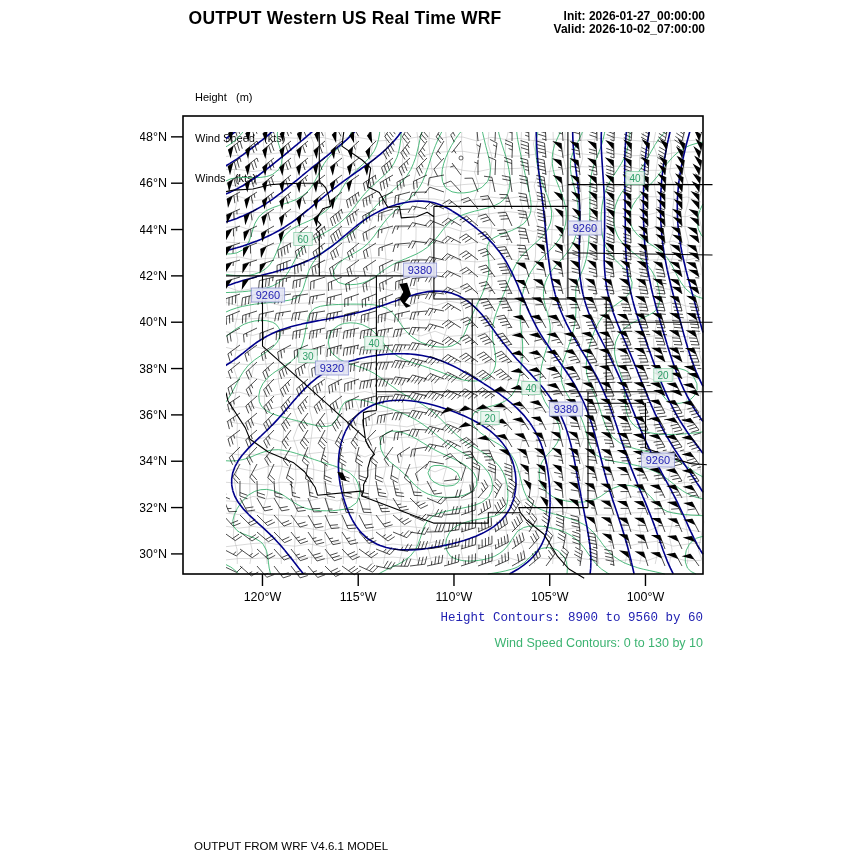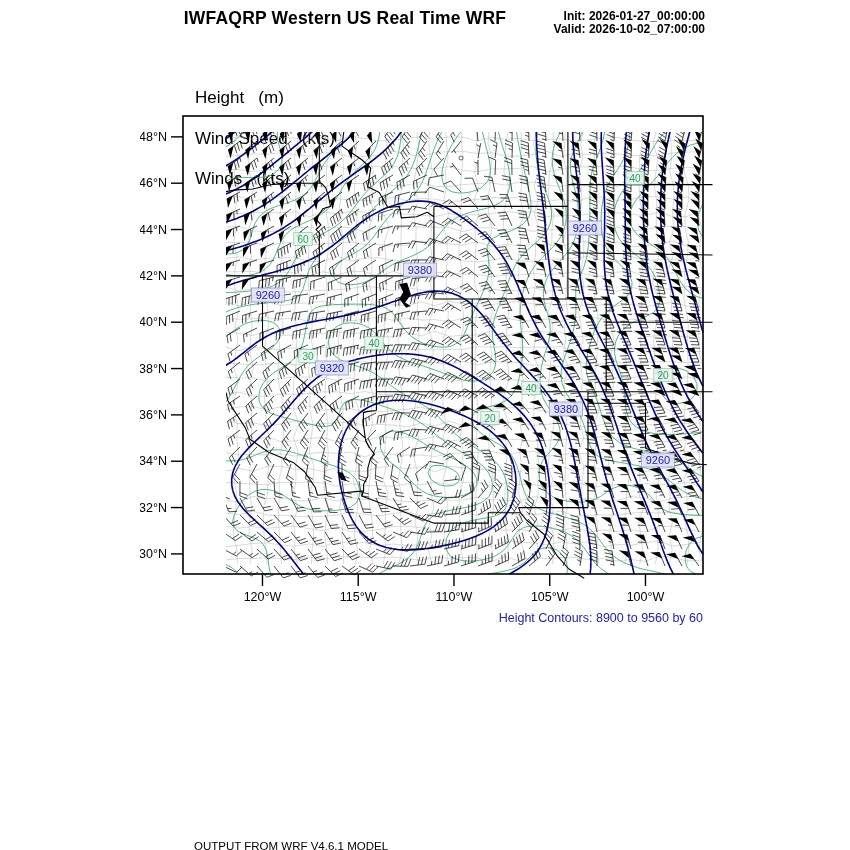--- a/index.html
+++ b/index.html
@@ -1,31 +1,31 @@
 <!DOCTYPE html>
 <html><head>
 <meta charset="utf-8">
 <style>
   html,body{margin:0;padding:0;background:#fff;}
   body{width:850px;height:850px;position:relative;font-family:"Liberation Sans",sans-serif;color:#000;overflow:hidden;}
   .abs{position:absolute;}
   #title{top:8px;left:0;width:690px;text-align:center;font-size:17.5px;font-weight:bold;letter-spacing:0.2px;}
   #initblock{top:10px;right:145px;text-align:right;font-size:12px;font-weight:bold;line-height:13px;}
-  #legend{top:64px;left:195px;font-size:17px;line-height:13.5px;white-space:pre;}
+  #legend{top:64px;left:195px;font-size:11px;line-height:13.5px;white-space:pre;}
   #mapwrap{left:140px;top:100px;width:600px;height:520px;}
   svg{font-family:"Liberation Sans",sans-serif;}
   #continfo{top:606px;right:147px;text-align:right;font-size:12.5px;line-height:25px;}
-  #continfo .hline{color:#2222b2;}
+  #continfo .hline{color:#2222b2;font-family:Liberation Mono, monospace;}
   #continfo .wline{color:#3cb371;}
   #footer{top:810px;left:194px;font-size:11.5px;line-height:14.5px;white-space:pre;}
 </style>
 </head>
 <body>
 
-<div class="abs" id="title">IWFAQRP Western US Real Time WRF</div>
+<div class="abs" id="title">OUTPUT Western US Real Time WRF</div>
 <div class="abs" id="initblock">
   <div>Init: 2026-01-27_00:00:00</div>
   <div>Valid: 2026-10-02_07:00:00</div>
 </div>
 <div class="abs" id="legend">
   <div>Height   (m)</div>
   <div>Wind Speed   (kts)</div>
   <div>Winds   (kts)</div>
 </div>
 
@@ -165,18 +165,19 @@
         <line x1="409.7225000000001" y1="474" x2="409.7225000000001" y2="486" stroke="#000" stroke-width="1.4"></line>
         <text x="409.7225000000001" y="501" text-anchor="middle" font-size="12.5" fill="#000">105°W</text>
         <line x1="505.4725000000001" y1="474" x2="505.4725000000001" y2="486" stroke="#000" stroke-width="1.4"></line>
         <text x="505.4725000000001" y="501" text-anchor="middle" font-size="12.5" fill="#000">100°W</text>
       </g>
     </svg>
 </div>
 
 <div class="abs" id="continfo">
   <div class="hline">Height Contours: 8900 to 9560 by 60</div>
+  <div class="wline">Wind Speed Contours: 0 to 130 by 10</div>
 </div>
 
 <div class="abs" id="footer">
   <div>OUTPUT FROM WRF V4.6.1 MODEL</div>
   
 </div>
 
 </body></html>

